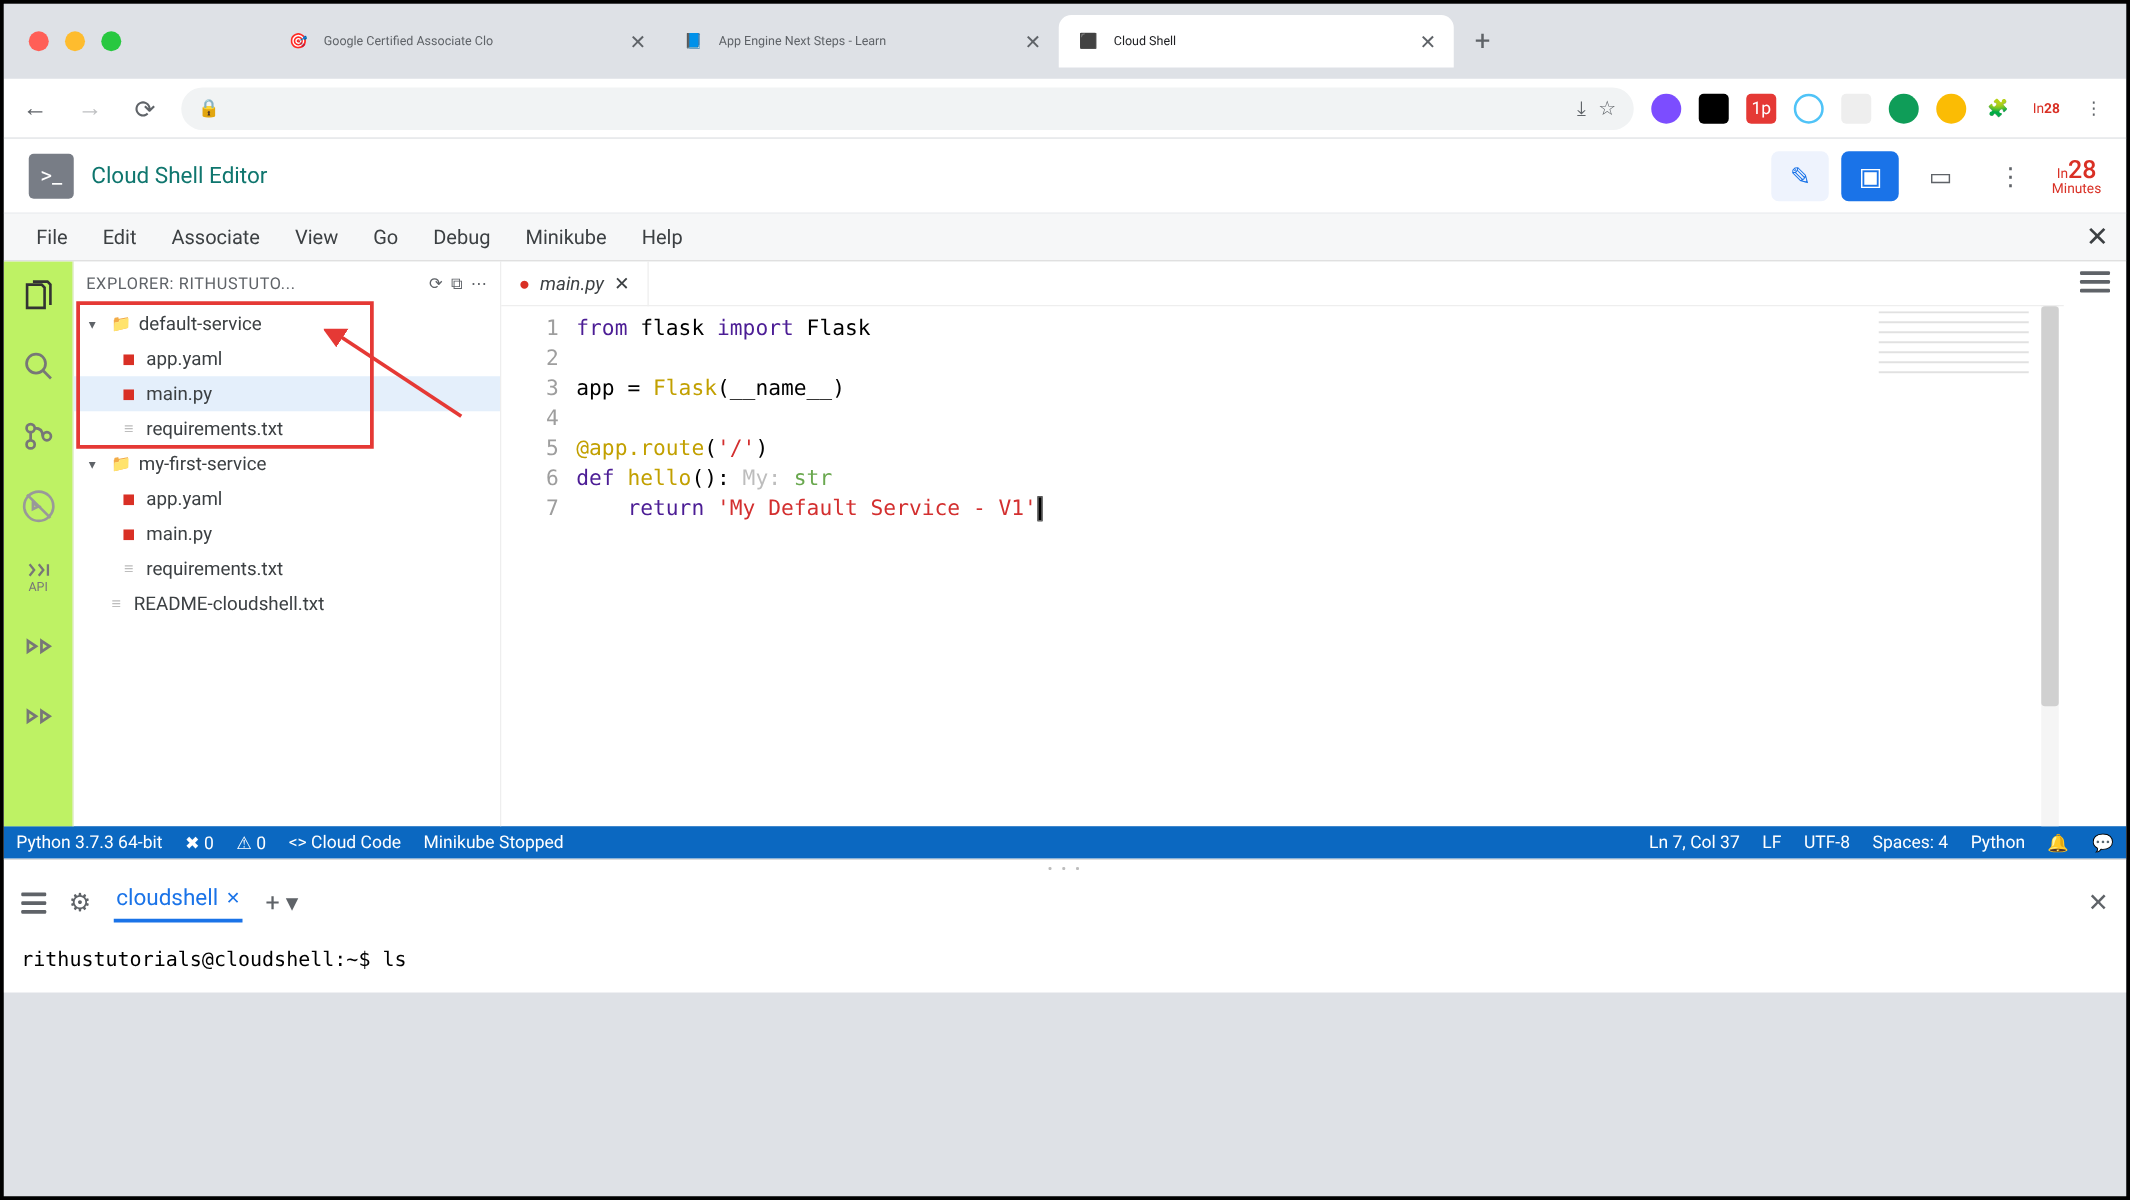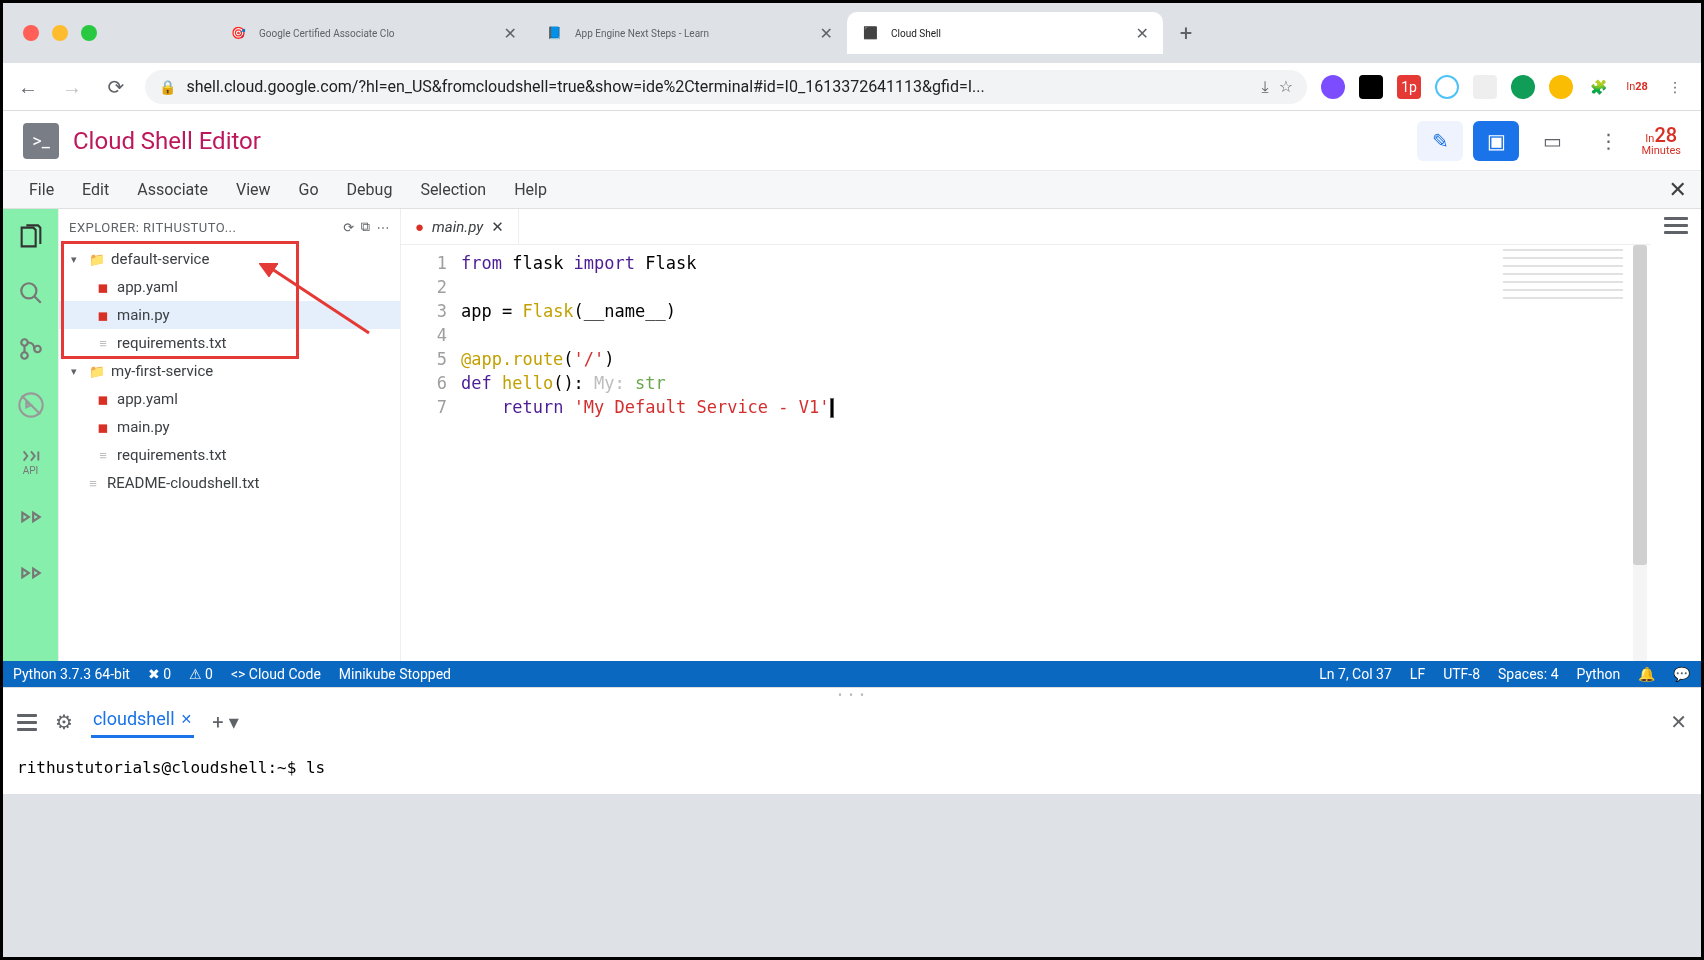--- a/index.html
+++ b/index.html
@@ -26,35 +26,35 @@
 .urlbar { height: 48px; background: #fff; display:flex; align-items:center; padding: 0 10px; gap: 14px; border-bottom:1px solid #dadce0;}
 .navbtn { width:30px; height:30px; display:flex; align-items:center; justify-content:center; color:#5f6368; font-size:20px;}
 .omnibox { flex:1; height: 34px; background:#f1f3f4; border-radius: 17px; display:flex; align-items:center; padding:0 14px; gap:10px; color:#202124; font-size:16px;}
 .lock { font-size:14px; color:#5f6368;}
 .exticons { display:flex; gap:14px; align-items:center; padding-right:4px;}
 .exticon { width:24px; height:24px; display:flex; align-items:center; justify-content:center; border-radius:4px; font-size:14px;}
 
 
 .cs-header { height: 60px; background:#fff; display:flex; align-items:center; padding:0 20px; border-bottom:1px solid #e8eaed;}
 .cs-logo { width:36px; height:36px; background:#787d86; border-radius:4px; display:flex; align-items:center; justify-content:center; color:#fff; font-size:18px; margin-right:14px;}
-.cs-title { font-size:24px; color:#be185d; flex:1;}
+.cs-title { font-size:18px; color:#0f766e; flex:1;}
 .cs-actions { display:flex; gap:10px; align-items:center;}
 .cs-actbtn { width:46px; height:40px; border-radius:6px; display:flex; align-items:center; justify-content:center; font-size:20px;}
 .cs-blue { background:#1a73e8; color:#fff;}
 .timer { font-size:11px; color:#d93025; text-align:center; line-height:1;}
 .timer .big { font-size:20px; font-weight:500;}
 
 
 .menubar { height:38px; background:#f6f7f8; display:flex; align-items:center; padding:0 14px; gap:4px; position:relative; border-bottom:1px solid #e0e0e0;}
 .menubar .mitem { padding:6px 12px; font-size:16px; color:#3c4043;}
 .menubar .closeX { position:absolute; right:14px; font-size:22px; color:#3c4043;}
 
 
 .ide { display:flex; height: 452px; background:#fff;}
-.activitybar { width:56px; background:#86efac; display:flex; flex-direction:column; align-items:center; padding-top:10px; gap:20px; border-right:1px solid #eee;}
+.activitybar { width:56px; background:#bef264; display:flex; flex-direction:column; align-items:center; padding-top:10px; gap:20px; border-right:1px solid #eee;}
 .activitybar .aicon { width:36px; height:36px; display:flex; align-items:center; justify-content:center; color:#5f6368;}
 
 .explorer { width:342px; border-right:1px solid #eee; display:flex; flex-direction:column;}
 .exp-header { height:36px; display:flex; align-items:center; padding:0 10px; font-size:13px; color:#5f6368; letter-spacing:0.5px; gap:6px;}
 .exp-header .label { flex:1; overflow:hidden; text-overflow:ellipsis; white-space:nowrap;}
 .exp-tree { flex:1; font-size:15px; color:#3c4043; position:relative;}
 .tree-row { display:flex; align-items:center; height:28px; gap:6px; padding-left:12px;}
 .tree-row.indent1 { padding-left:36px;}
 .tree-row.selected { background:#e4effb;}
 .chev { font-size:11px; color:#5f6368; width:12px;}
@@ -136,21 +136,20 @@
     <div class="newtab">+</div>
   </div>
 </div>
 
 <div class="urlbar">
   <div class="navbtn">←</div>
   <div class="navbtn" style="opacity:.4">→</div>
   <div class="navbtn">⟳</div>
   <div class="omnibox">
     <span class="lock">🔒</span>
-    <span>shell.cloud.google.com/?hl=en_US&amp;fromcloudshell=true&amp;show=ide%2Cterminal#id=I0_1613372641113&amp;gfid=I...</span>
     <span style="flex:1"></span>
     <span style="color:#5f6368">⤓</span>
     <span style="color:#5f6368">☆</span>
   </div>
   <div class="exticons">
     <div class="exticon" style="background:#7c4dff;border-radius:50%"></div>
     <div class="exticon" style="background:#000"></div>
     <div class="exticon" style="background:#e53935;color:#fff">1p</div>
     <div class="exticon" style="border:2px solid #4fc3f7;border-radius:50%"></div>
     <div class="exticon" style="background:#eee"></div>
@@ -180,21 +179,21 @@
   </div>
 </div>
 
 <div class="menubar">
   <div class="mitem">File</div>
   <div class="mitem">Edit</div>
   <div class="mitem">Associate</div>
   <div class="mitem">View</div>
   <div class="mitem">Go</div>
   <div class="mitem">Debug</div>
-  <div class="mitem">Selection</div>
+  <div class="mitem">Minikube</div>
   <div class="mitem">Help</div>
   <div class="closeX">✕</div>
 </div>
 
 <div class="ide">
   <div class="activitybar">
     <div class="aicon">
         <svg width="28" height="28" viewBox="0 0 24 24" fill="none" stroke="#333" stroke-width="1.8">
           <path d="M4 4h10l2 2v14H4z"></path>
           <path d="M8 2h10l2 2v14"></path>

